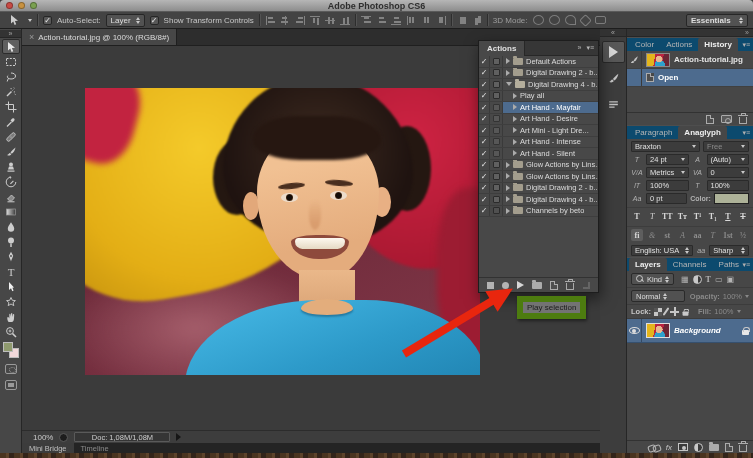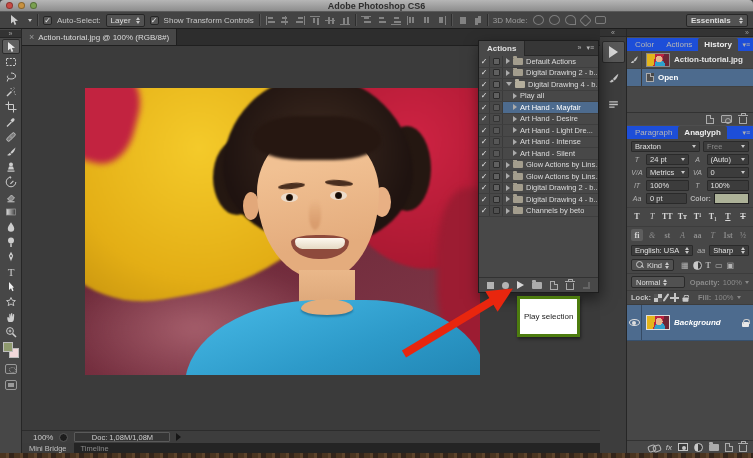--- a/index.html
+++ b/index.html
@@ -113,36 +113,36 @@
   .i-rec{width:7px;height:7px;border-radius:50%;background:#b3b3b3}
   .i-playbtn{width:0;height:0;border-left:7px solid #d6d6d6;border-top:4.5px solid transparent;border-bottom:4.5px solid transparent}
   .i-page{width:8px;height:9px;background:#4e4e4e;border:1px solid #ababab;position:relative;flex:none}
   .i-page::after{content:"";position:absolute;right:-1px;top:-1px;width:3px;height:3px;background:#484848;border-left:1px solid #ababab;border-bottom:1px solid #ababab}
   .i-trash{width:8px;height:7px;border:1px solid #ababab;border-top:none;border-radius:0 0 1px 1px;position:relative;margin-top:3px;flex:none}
   .i-trash::before{content:"";position:absolute;top:-2px;left:-2px;right:-2px;height:1px;background:#ababab}
   .i-trash::after{content:"";position:absolute;top:-4px;left:1px;width:3px;height:2px;border:1px solid #ababab;border-bottom:none;border-radius:1px 1px 0 0}
   .grip{margin-left:auto;width:7px;height:7px;border-right:2px solid #6d6d6d;border-bottom:2px solid #6d6d6d;opacity:.8}
 
   
-  .tooltip{position:absolute;left:517px;top:296px;z-index:60;background:#ffffff;border:3px solid #4d7c0f;color:#1c1c1c;font-size:8px;padding:13px 4px;box-shadow:1px 2px 3px rgba(0,0,0,.45)}
+  .tooltip{position:absolute;left:517px;top:296px;z-index:60;background:#737373;border:6px solid #4d7c0f;color:#1c1c1c;font-size:8px;padding:1px 4px;box-shadow:1px 2px 3px rgba(0,0,0,.45)}
   .red-arrow{position:absolute;left:404px;top:354px;width:128px;height:0;z-index:50;transform:rotate(-31deg);transform-origin:0 50%;pointer-events:none}
   .red-arrow .shaft{position:absolute;left:0;top:-4px;width:104px;height:8px;background:#e8260e}
   .red-arrow .head{position:absolute;left:102px;top:-12px;width:0;height:0;border-left:25px solid #e8260e;border-top:12px solid transparent;border-bottom:12px solid transparent}
 
   
   .iconstrip{position:absolute;left:600px;top:29px;width:27px;height:424px;background:#3d3d3d;border-right:1px solid #262626}
   .strip-head{height:8px;background:#333;border-bottom:1px solid #262626;color:#a5a5a5;font-size:7px;line-height:7px;text-align:center}
   .strip-btn{width:23px;height:22px;margin:4px auto 0;background:#585858;border:1px solid #2a2a2a;border-radius:2px;display:flex;align-items:center;justify-content:center}
   .strip-btn.plain{background:transparent;border-color:transparent}
   .strip-play{width:0;height:0;border-left:9px solid #d8d8d8;border-top:6px solid transparent;border-bottom:6px solid transparent}
 
   
   .rightdock{position:absolute;left:627px;top:29px;width:126px;height:424px;background:#434343;display:flex;flex-direction:column}
   .dock-head{height:8px;background:#333;border-bottom:1px solid #262626;display:flex;justify-content:flex-end;align-items:center;padding-right:4px;color:#9a9a9a;font-size:7px;line-height:6px}
-  .ptabs{height:14px;background:#1d4ed8;display:flex;align-items:flex-end;padding-left:2px;position:relative;border-top:1px solid #4e4e4e}
+  .ptabs{height:14px;background:#0c4a6e;display:flex;align-items:flex-end;padding-left:2px;position:relative;border-top:1px solid #4e4e4e}
   .ptab{font-size:8px;color:#b5b5b5;padding:2px 6px 2px;border-radius:2px 2px 0 0}
   .ptab.active{background:#474747;color:#efefef;font-weight:bold}
   .pmenu{position:absolute;right:3px;top:3px;color:#b0b0b0;font-size:7px}
   .pbody{background:#474747;position:relative}
 
   
   .hbody{height:61px}
   .hrow{height:18px;display:flex;align-items:center;gap:4px;font-size:8px;color:#e3e3e3;border-bottom:1px solid #404040}
   .hcol{width:15px;align-self:stretch;border-right:1px solid #3a3a3a;display:flex;align-items:center;justify-content:center;flex:none}
   .hthumb{width:24px;height:14px;border:1px solid #8a8a8a;flex:none}
@@ -177,21 +177,21 @@
   .lfilter-icons{display:flex;gap:4px;margin-left:4px;color:#b5b5b5;font-size:8px;align-items:center}
   .dimtxt{color:#8a8a8a}
   .i-checker{width:8px;height:8px;background:conic-gradient(#c5c5c5 25%,#555 0 50%,#c5c5c5 0 75%,#555 0);flex:none}
   .i-brushmini{width:2px;height:9px;background:#c5c5c5;transform:rotate(35deg);border-radius:1px;flex:none}
   .i-plus{position:relative;width:9px;height:9px;flex:none}
   .i-plus::before{content:"";position:absolute;left:4px;top:0;width:1.5px;height:9px;background:#c5c5c5}
   .i-plus::after{content:"";position:absolute;left:0;top:4px;width:9px;height:1.5px;background:#c5c5c5}
   .i-lock{width:7px;height:5px;background:#c9c9c9;border-radius:1px;position:relative;margin-top:3px;flex:none}
   .i-lock::before{content:"";position:absolute;left:1px;top:-3px;width:5px;height:4px;border:1px solid #c9c9c9;border-bottom:none;border-radius:3px 3px 0 0}
   .i-lock.small{transform:scale(.85)}
-  .layer-item{height:36px;background:#4d6b8e;display:flex;align-items:center;gap:4px;padding:0 4px 0 0;color:#fff;border-bottom:1px solid #36506e}
+  .layer-item{height:24px;background:#4d6b8e;display:flex;align-items:center;gap:4px;padding:0 4px 0 0;color:#fff;border-bottom:1px solid #36506e}
   .eyecol{width:15px;align-self:stretch;border-right:1px solid rgba(0,0,0,.3);display:flex;align-items:center;justify-content:center;flex:none}
   .i-eye{width:11px;height:7px;position:relative}
   .i-eye::before{content:"";position:absolute;inset:0;border:1px solid #ddd;border-radius:50%}
   .i-eye::after{content:"";position:absolute;left:3.5px;top:1.5px;width:4px;height:4px;background:#ddd;border-radius:50%}
   .lthumb{width:24px;height:15px;border:1px solid #dedede;flex:none}
   .lname{font-style:italic;font-weight:bold;font-size:8px;flex:1}
   .lfoot{position:absolute;left:0;right:0;bottom:0;height:13px;border-top:1px solid #323232;display:flex;align-items:center;justify-content:flex-end;gap:6px;padding:0 6px;background:#474747}
   .i-link{position:relative;width:12px;height:8px;flex:none}
   .i-link::before,.i-link::after{content:"";position:absolute;width:6px;height:5px;border:1px solid #b5b5b5;border-radius:2.5px;top:1.5px;transform:rotate(-20deg)}
   .i-link::before{left:0}.i-link::after{left:5px}
@@ -568,21 +568,21 @@
             <span class="albl">Art Hand - Desire</span>
           </span>
         </div>
       <div class="arow">
           <span class="ac1">✓</span>
           <span class="ac2">
             <i class="tog flat"></i>
           </span>
           <span class="ac3 ind">
             <i class="tri"></i>
-            <span class="albl">Art Hand - Light Dre...</span>
+            <span class="albl">Art Mini - Light Dre...</span>
           </span>
         </div>
       <div class="arow">
           <span class="ac1">✓</span>
           <span class="ac2">
             <i class="tog flat"></i>
           </span>
           <span class="ac3 ind">
             <i class="tri"></i>
             <span class="albl">Art Hand - Intense</span>
@@ -816,20 +816,26 @@
               <span class="ud">
                 <i class="up"></i>
                 <i class="dn"></i>
               </span>
             </span>
         </div>
       </div>
     </div>
 
     <div class="pgroup lbody" style="flex:1;display:flex;flex-direction:column">
+      <div class="ptabs">
+        <span class="ptab active">Layers</span>
+        <span class="ptab">Channels</span>
+        <span class="ptab">Paths</span>
+        <span class="pmenu">▾≡</span>
+      </div>
       <div class="pbody" style="flex:1;position:relative">
         <div class="lrow">
           <span class="pill">
             <span class="i-mag"></span>
             <span>Kind</span>
             <span class="ud">
                 <i class="up"></i>
                 <i class="dn"></i>
               </span>
           </span>

